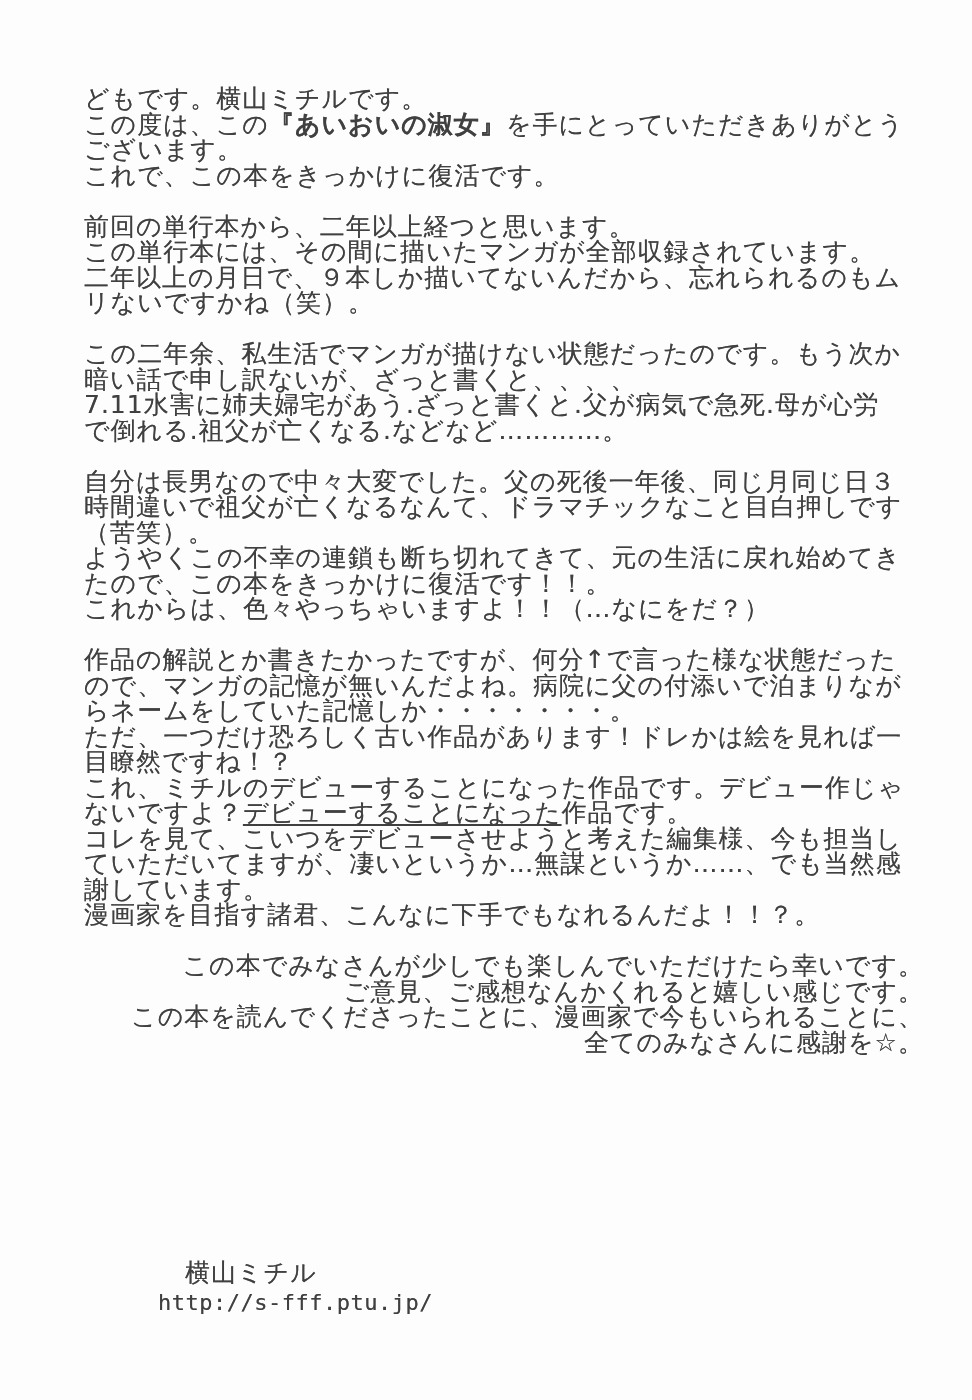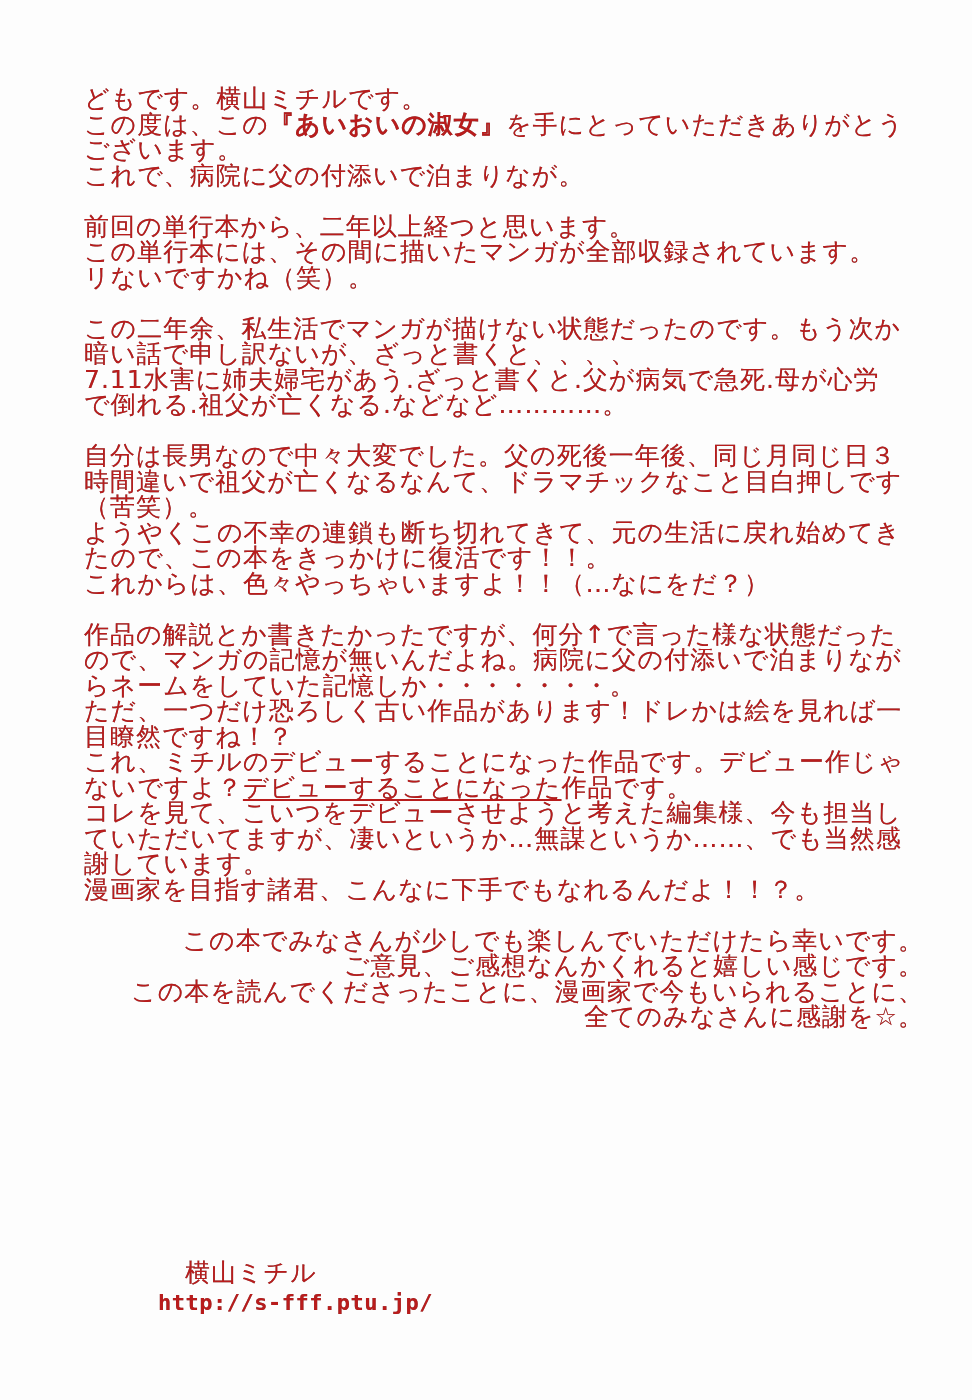--- a/index.html
+++ b/index.html
@@ -7,21 +7,21 @@
     padding: 0;
     background: #ffffff;
   }
   .page {
     position: relative;
     width: 972px;
     height: 1400px;
     background: #fdfdfd;
     overflow: hidden;
     font-family: "DejaVu Sans", "Liberation Sans", sans-serif;
-    color: #b91c1c;
+    color: #404040;
   }
   .text-block {
     position: absolute;
     left: 84px;
     top: 86px;
     width: 840px;
     font-size: 25px;
     line-height: 25.5px;
     letter-spacing: 1px;
     text-shadow: 0 0 0.6px rgba(25,25,25,0.55);
@@ -41,40 +41,40 @@
     font-size: 25px;
     line-height: 30px;
     letter-spacing: 1px;
     text-shadow: 0 0 0.6px rgba(25,25,25,0.55);
   }
   .sig-name { padding-left: 27px; }
   .sig-url {
     font-family: "DejaVu Sans Mono", "Liberation Mono", monospace;
     font-size: 22px;
     letter-spacing: 0.5px;
-    font-weight: bold;
   }
 </style>
 </head>
 <body>
 
 <div class="page">
 
   <div class="text-block">
 
     <p>
       <span class="ln">どもです。横山ミチルです。</span>
       <span class="ln"><span>この度は、この</span><span class="bold-title">『あいおいの淑女』</span><span>を手にとっていただきありがとう</span></span>
       <span class="ln">ございます。</span>
-      <span class="ln">これで、病院に父の付添いで泊まりなが。</span>
+      <span class="ln">これで、この本をきっかけに復活です。</span>
     </p>
 
     <p>
       <span class="ln">前回の単行本から、二年以上経つと思います。</span>
       <span class="ln">この単行本には、その間に描いたマンガが全部収録されています。</span>
+      <span class="ln">二年以上の月日で、９本しか描いてないんだから、忘れられるのもム</span>
       <span class="ln">リないですかね（笑）。</span>
     </p>
 
     <p>
       <span class="ln">この二年余、私生活でマンガが描けない状態だったのです。もう次か</span>
       <span class="ln">暗い話で申し訳ないが、ざっと書くと、、、、</span>
       <span class="ln">7.11水害に姉夫婦宅があう.ざっと書くと.父が病気で急死.母が心労</span>
       <span class="ln">で倒れる.祖父が亡くなる.などなど…………。</span>
     </p>
 

